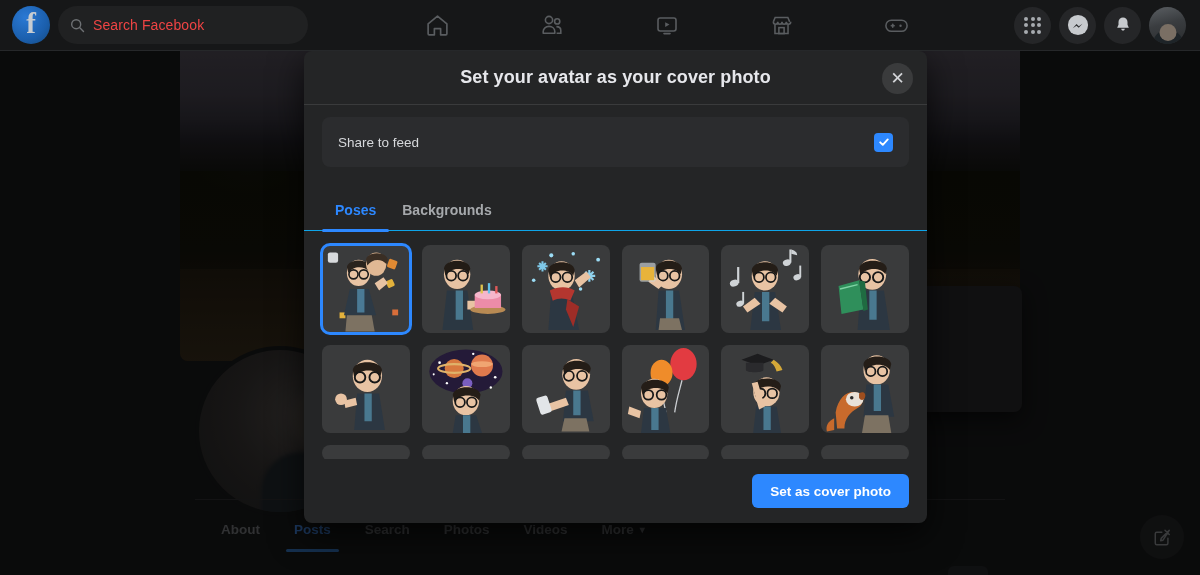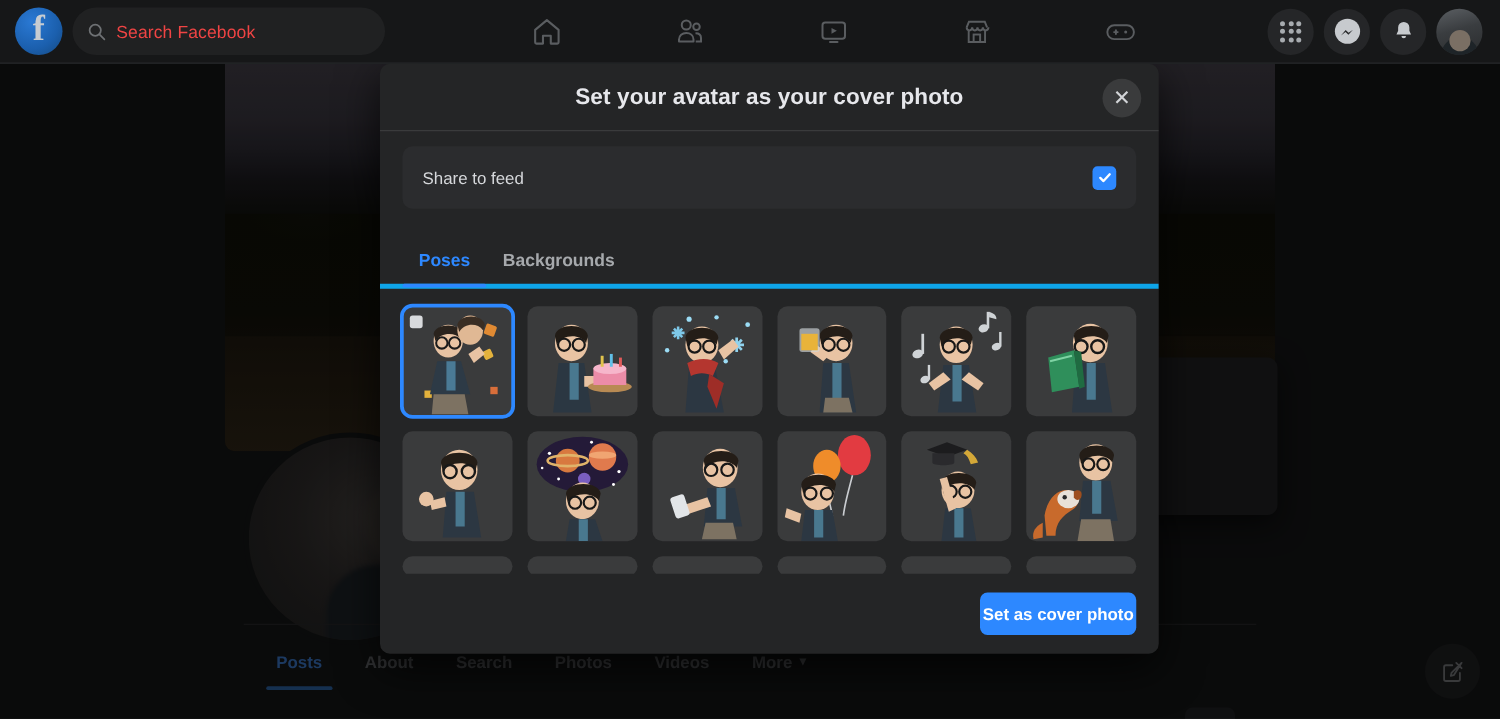--- a/index.html
+++ b/index.html
@@ -194,21 +194,21 @@
     display: flex; align-items: center; justify-content: space-between;
     padding: 0 16px;
   }
   .share-row .lbl { font-size: 13.5px; color: #d6d8db; }
   .chk {
     width: 19px; height: 19px; border-radius: 4px; background: #2d88ff;
     display: flex; align-items: center; justify-content: center;
   }
   .tabs {
     display: flex; align-items: center; padding: 0 18px;
-    margin-top: 22px; border-bottom: 4px solid #0ea5e9; height: 42px;
+    margin-top: 22px; border-bottom: 1px solid #0ea5e9; height: 42px;
     flex: 0 0 42px;
   }
   .tab {
     position: relative; height: 42px; padding: 0 13px;
     display: flex; align-items: center;
     font-size: 14px; font-weight: bold; color: #a6a9ac;
   }
   .tab.active { color: #2d88ff; }
   .tab.active::after {
     content: ""; position: absolute; left: 0; right: 0; bottom: -1px;
@@ -225,21 +225,21 @@
   .pose.selected {
     outline: 3px solid #2d88ff; outline-offset: -1px;
     background: #3a3b3c;
   }
   .pose.stub { height: 16px; }
   .modal-foot {
     flex: 0 0 64px; display: flex; align-items: center; justify-content: flex-end;
     padding: 0 18px;
   }
   .primary-btn {
-    height: 34px; padding: 0 2px; border-radius: 6px; border: none;
+    height: 34px; padding: 0 18px; border-radius: 6px; border: none;
     background: #2d88ff; color: #fff; font-size: 13.5px; font-weight: bold;
   }
 
   
   .pose svg { position: absolute; left: 0; top: 0; width: 100%; height: 100%; }
 </style>
 </head>
 <body>
 
 <div id="app">
@@ -349,25 +349,25 @@
       <button class="btn-sq">
         <svg width="14" height="14" viewBox="0 0 16 16" fill="none" stroke="#84878a" stroke-width="1.8" stroke-linecap="round" stroke-linejoin="round">
           <path d="M3.5 6 8 10.5 12.5 6"></path>
         </svg>
       </button>
     </div>
 
     <div class="prof-divider"></div>
 
     <div class="prof-nav">
+      <div class="pn">
+          <span>About</span>
+        </div>
       <div class="pn active">
           <span>Posts</span>
-        </div>
-      <div class="pn">
-          <span>About</span>
         </div>
       <div class="pn">
           <span>Search</span>
         </div>
       <div class="pn">
           <span>Photos</span>
         </div>
       <div class="pn">
           <span>Videos</span>
         </div>

